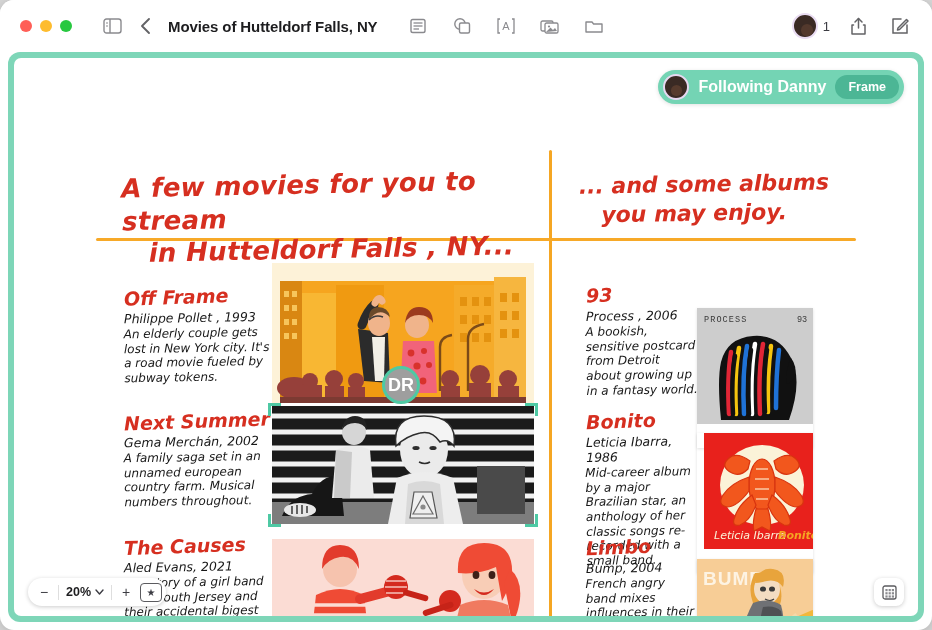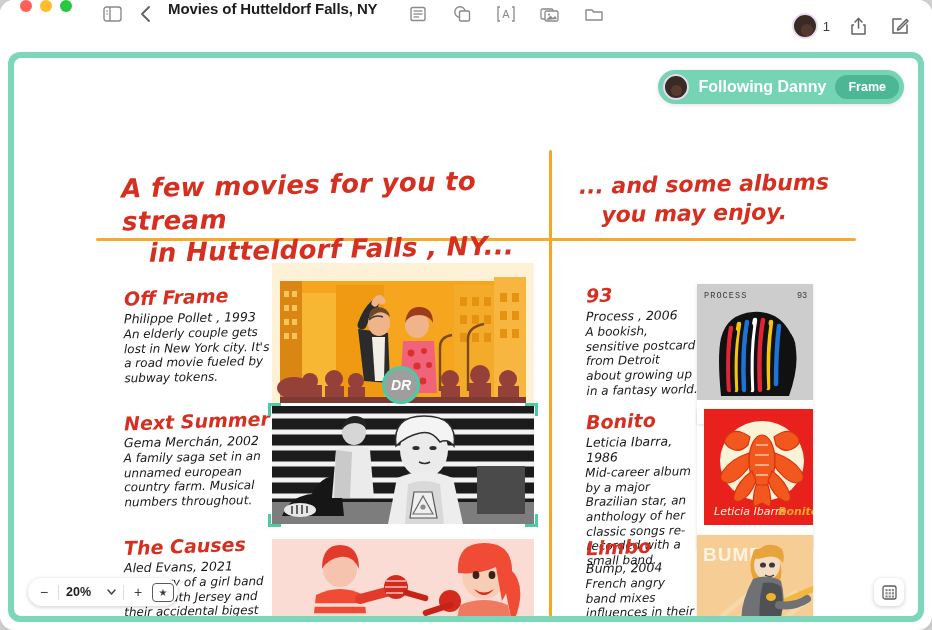--- a/index.html
+++ b/index.html
@@ -18,21 +18,21 @@
     border-radius: 14px;
     overflow: hidden;
     box-shadow: 0 2px 14px rgba(0,0,0,0.18);
   }
 
   
   .titlebar {
     position: absolute; left: 0; top: 0;
     width: 932px; height: 52px;
     background: #ffffff;
-    display: flex; align-items: flex-start;
+    display: flex; align-items: center;
   }
   .traffic { display: flex; gap: 8px; margin-left: 20px; }
   .tl { width: 12px; height: 12px; border-radius: 50%; }
   .tl.red { background: #ff5f57; }
   .tl.yellow { background: #febc2e; }
   .tl.green { background: #28c840; }
 
   .tb-icon {
     width: 28px; height: 28px;
     display: flex; align-items: center; justify-content: center;
@@ -215,20 +215,21 @@
   .mi2 { top: 348px; height: 118px; }
   .mi3 { top: 481px; height: 110px; }
 
   
   .album-img {
     position: absolute;
     left: 683px;
     width: 116px; height: 140px;
     overflow: hidden;
     box-shadow: 0 1px 3px rgba(0,0,0,0.13);
+    margin-top: 24px;
   }
   .ai1 { top: 226px; }
   .ai2 { top: 351px; padding-left: 7px; }
   .ai3 { top: 477px; }
 
   
   .sel-handles { position: absolute; left: 254px; top: 345px; width: 270px; height: 124px; pointer-events: none; }
   .h {
     position: absolute; width: 13px; height: 13px;
     border: 3px solid #4ec9a4;
@@ -240,23 +241,22 @@
 
   
   .cursor-badge {
     position: absolute;
     left: 368px; top: 308px;
     width: 38px; height: 38px;
     border-radius: 50%;
     background: #9e9e9e;
     border: 3px solid #4ec9a4;
     display: flex; align-items: center; justify-content: center;
-    color: #ffffff; font-size: 14px; font-weight: bold;
+    color: #ffffff; font-size: 18px; font-weight: bold;
     z-index: 30;
-    font-style: italic;
   }
 
   
   .zoom-bar {
     position: absolute;
     left: 14px; bottom: 10px;
     height: 28px;
     background: #ffffff;
     border-radius: 14px;
     box-shadow: 0 1px 4px rgba(0,0,0,0.2);
@@ -267,21 +267,21 @@
   }
   .zb-btn {
     width: 24px; height: 24px;
     display: flex; align-items: center; justify-content: center;
     color: #3c3c43; font-size: 14px;
     border: none; background: transparent;
     font-family: "Liberation Sans", sans-serif;
   }
   .zb-sep { width: 1px; height: 15px; background: #dedede; }
   .zb-level {
-    display: flex; align-items: center; gap: 16px;
+    display: flex; align-items: center; gap: 4px;
     font-size: 12.5px; color: #1d1d1f; font-weight: bold;
     padding: 0 5px;
   }
   .zb-star {
     width: 22px; height: 19px;
     border: 1.4px solid #5b5b5f;
     border-radius: 4px;
     display: flex; align-items: center; justify-content: center;
     font-size: 10px; color: #3c3c43;
   }

